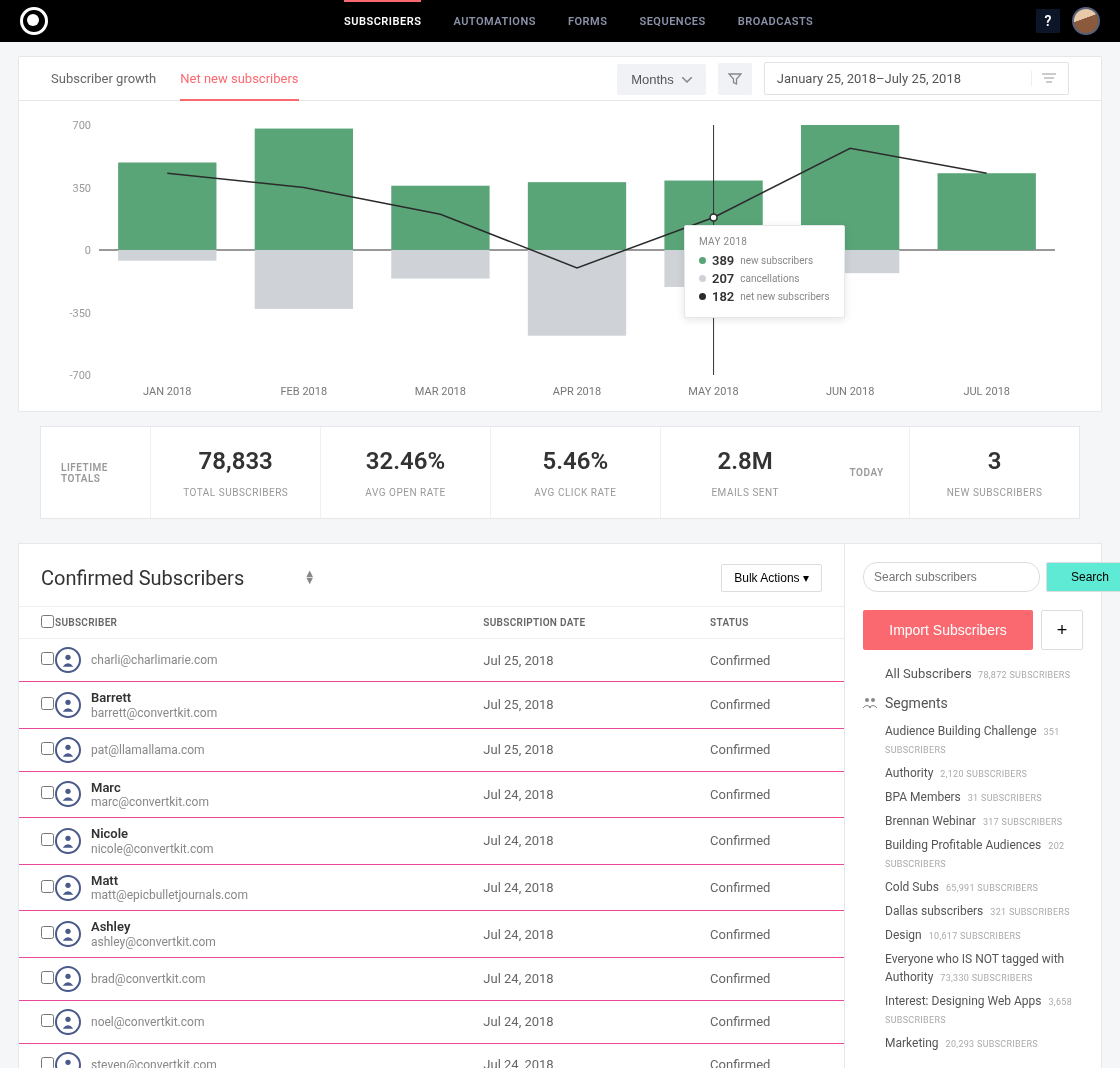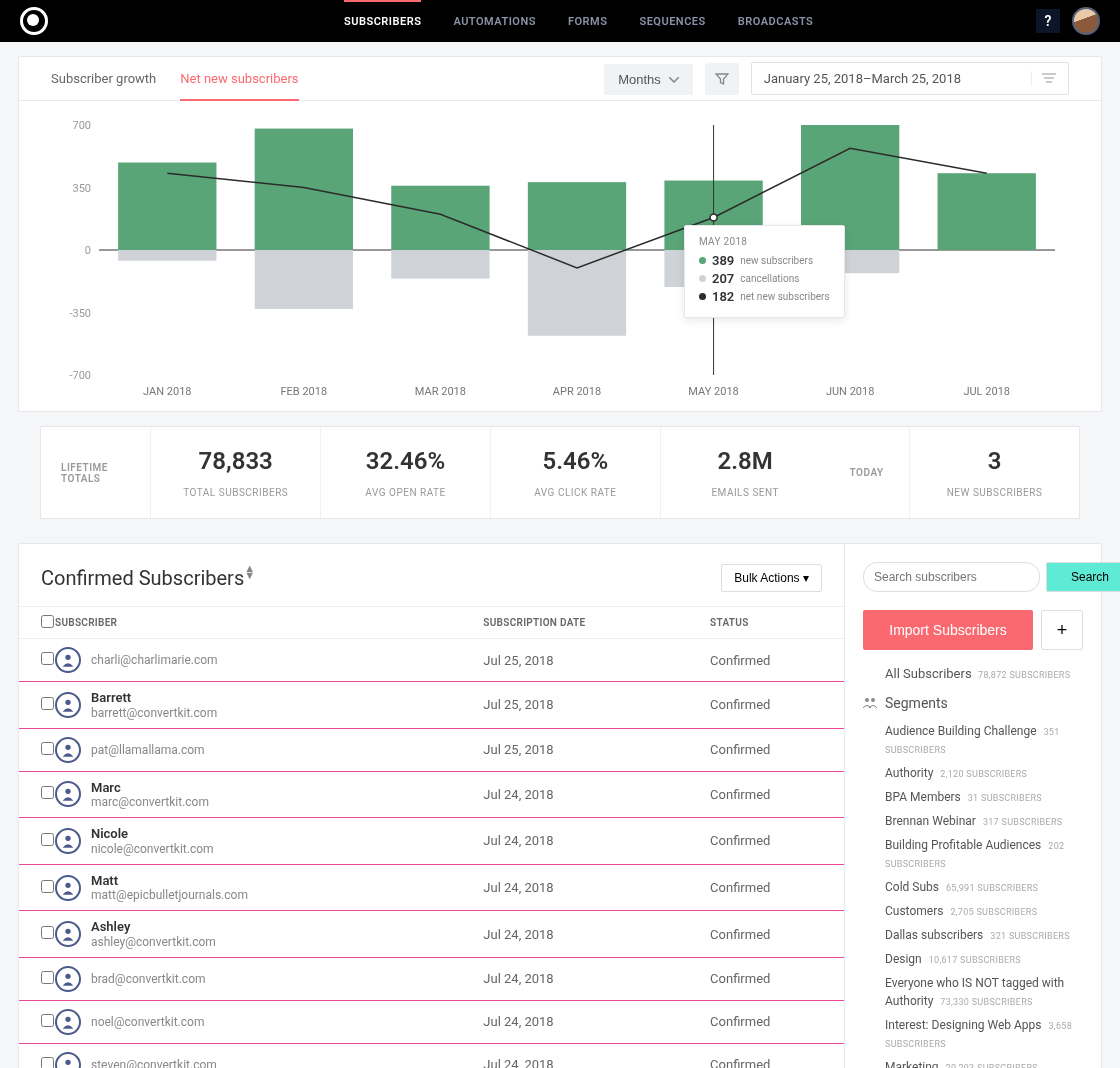--- a/index.html
+++ b/index.html
@@ -34,21 +34,21 @@
 .tooltip-lab{color:#888;font-size:10px}
 .stats-row{display:flex;margin:0 40px 24px;background:#fff;border:1px solid #e5e7eb}
 .stats-block{flex:1;padding:20px 10px;text-align:center;border-right:1px solid #f0f0f0}
 .stats-block:last-child{border-right:none}
 .stats-head{font-size:10px;color:#999;font-weight:600;letter-spacing:.5px;text-align:left;padding-left:10px}
 .stats-val{font-size:24px;font-weight:600;color:#333}
 .stats-lab{font-size:10px;color:#999;letter-spacing:.5px;margin-top:12px;text-transform:uppercase}
 .lower{display:flex;margin:0 18px;gap:0}
 .sub-panel{flex:1;background:#fff;border:1px solid #e5e7eb;border-right:none}
 .sub-head{display:flex;align-items:center;padding:20px 22px 14px}
-.sub-title{font-size:20px;color:#333;display:flex;}
+.sub-title{font-size:20px;color:#333;display:flex;align-items:center;gap:60px}
 .sort-ic{font-size:11px;color:#888;line-height:.6}
 .bulk-btn{margin-left:auto;border:1px solid #ddd;background:#fff;padding:6px 12px;font-size:12px;cursor:pointer;border-radius:2px}
 .tbl{width:100%;border-collapse:collapse}
 .tbl th{text-align:left;font-size:10px;font-weight:600;color:#666;letter-spacing:.3px;padding:8px 0;border-top:1px solid #eee;border-bottom:1px solid #eee;text-transform:uppercase}
 .tbl th:first-child{padding-left:22px;width:36px}
 .tbl td{padding:8px 0;border-bottom:1px solid #ec4899;vertical-align:middle;font-size:13px;color:#666}
 .tbl td:first-child{padding-left:22px;width:36px}
 .sub-cell{display:flex;align-items:center;gap:10px}
 .row-av{width:26px;height:26px;border-radius:50%;border:2px solid #4a5a8a;display:flex;align-items:center;justify-content:center}
 .row-av svg{width:16px;height:16px;fill:#4a5a8a}
@@ -99,21 +99,21 @@
           </svg>
         </button>
       <button class="icon-btn">
           <svg width="14" height="14">
             <path d="M1 2 h12 l-4.5 5 v5 l-3 -1.5 v-3.5 z" fill="none" stroke="#888" stroke-width="1.3"></path>
           </svg>
         </button>
       <div class="date-range">
         <span>January 25, 2018</span>
         <span>–</span>
-        <span>March 25, 2018</span>
+        <span>July 25, 2018</span>
         <span style="margin-left:70px;border-left:1px solid #eee;padding-left:10px"><svg width="14" height="10">
               <path d="M0 1 h14 M2 5 h10 M4 9 h6" stroke="#bbb" stroke-width="1.5"></path>
             </svg></span>
       </div>
     </div>
   </div>
   <div class="chart-area">
     <svg class="chart-svg" id="chartsvg" viewBox="0 0 1010 282">
         <text class="y-label" x="36" y="10" text-anchor="end">700</text>
         <text class="y-label" x="36" y="72.5" text-anchor="end">350</text>
@@ -421,21 +421,20 @@
         </svg>
       <span>Segments</span>
     </div>
     <ul class="seg-list" id="seg-list">
         <li class="seg-item">Audience Building Challenge <span class="cnt">351 SUBSCRIBERS</span></li>
         <li class="seg-item">Authority <span class="cnt">2,120 SUBSCRIBERS</span></li>
         <li class="seg-item">BPA Members <span class="cnt">31 SUBSCRIBERS</span></li>
         <li class="seg-item">Brennan Webinar <span class="cnt">317 SUBSCRIBERS</span></li>
         <li class="seg-item">Building Profitable Audiences <span class="cnt">202 SUBSCRIBERS</span></li>
         <li class="seg-item">Cold Subs <span class="cnt">65,991 SUBSCRIBERS</span></li>
-        <li class="seg-item">Customers <span class="cnt">2,705 SUBSCRIBERS</span></li>
         <li class="seg-item">Dallas subscribers <span class="cnt">321 SUBSCRIBERS</span></li>
         <li class="seg-item">Design <span class="cnt">10,617 SUBSCRIBERS</span></li>
         <li class="seg-item">Everyone who IS NOT tagged with Authority <span class="cnt">73,330 SUBSCRIBERS</span></li>
         <li class="seg-item">Interest: Designing Web Apps <span class="cnt">3,658 SUBSCRIBERS</span></li>
         <li class="seg-item">Marketing <span class="cnt">20,293 SUBSCRIBERS</span></li>
       </ul>
   </div>
 </div>
 
 </body></html>

